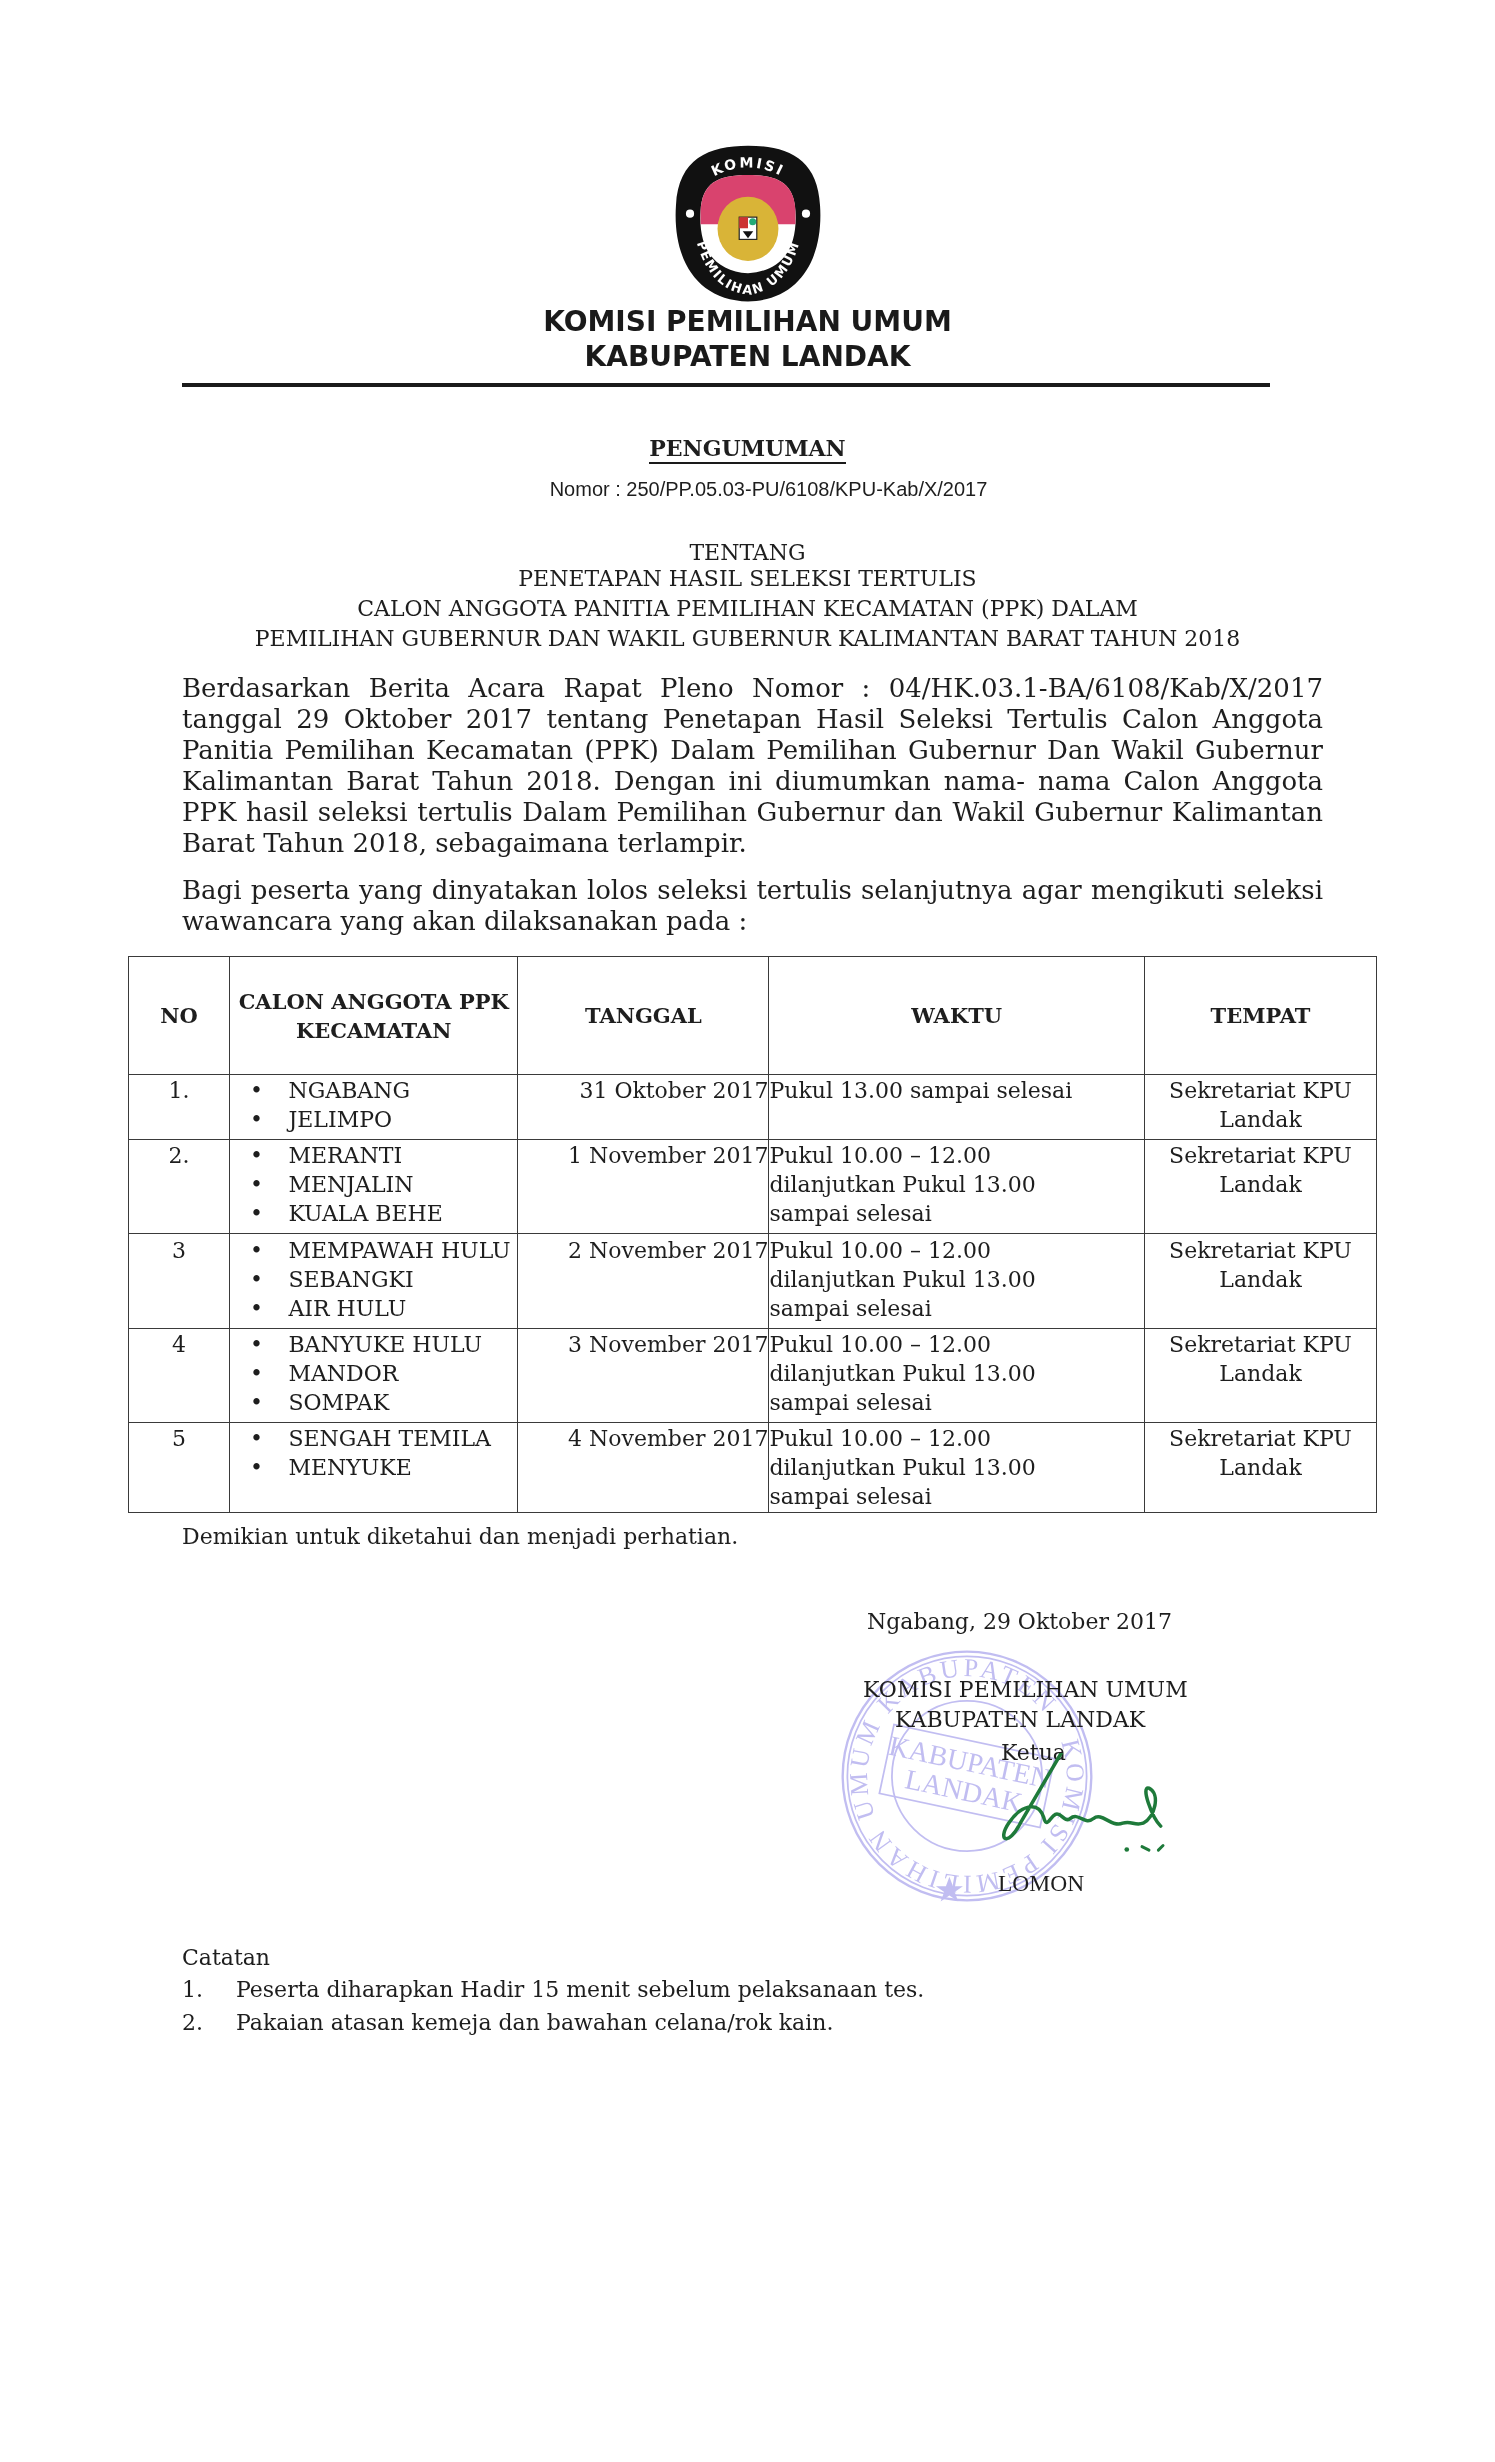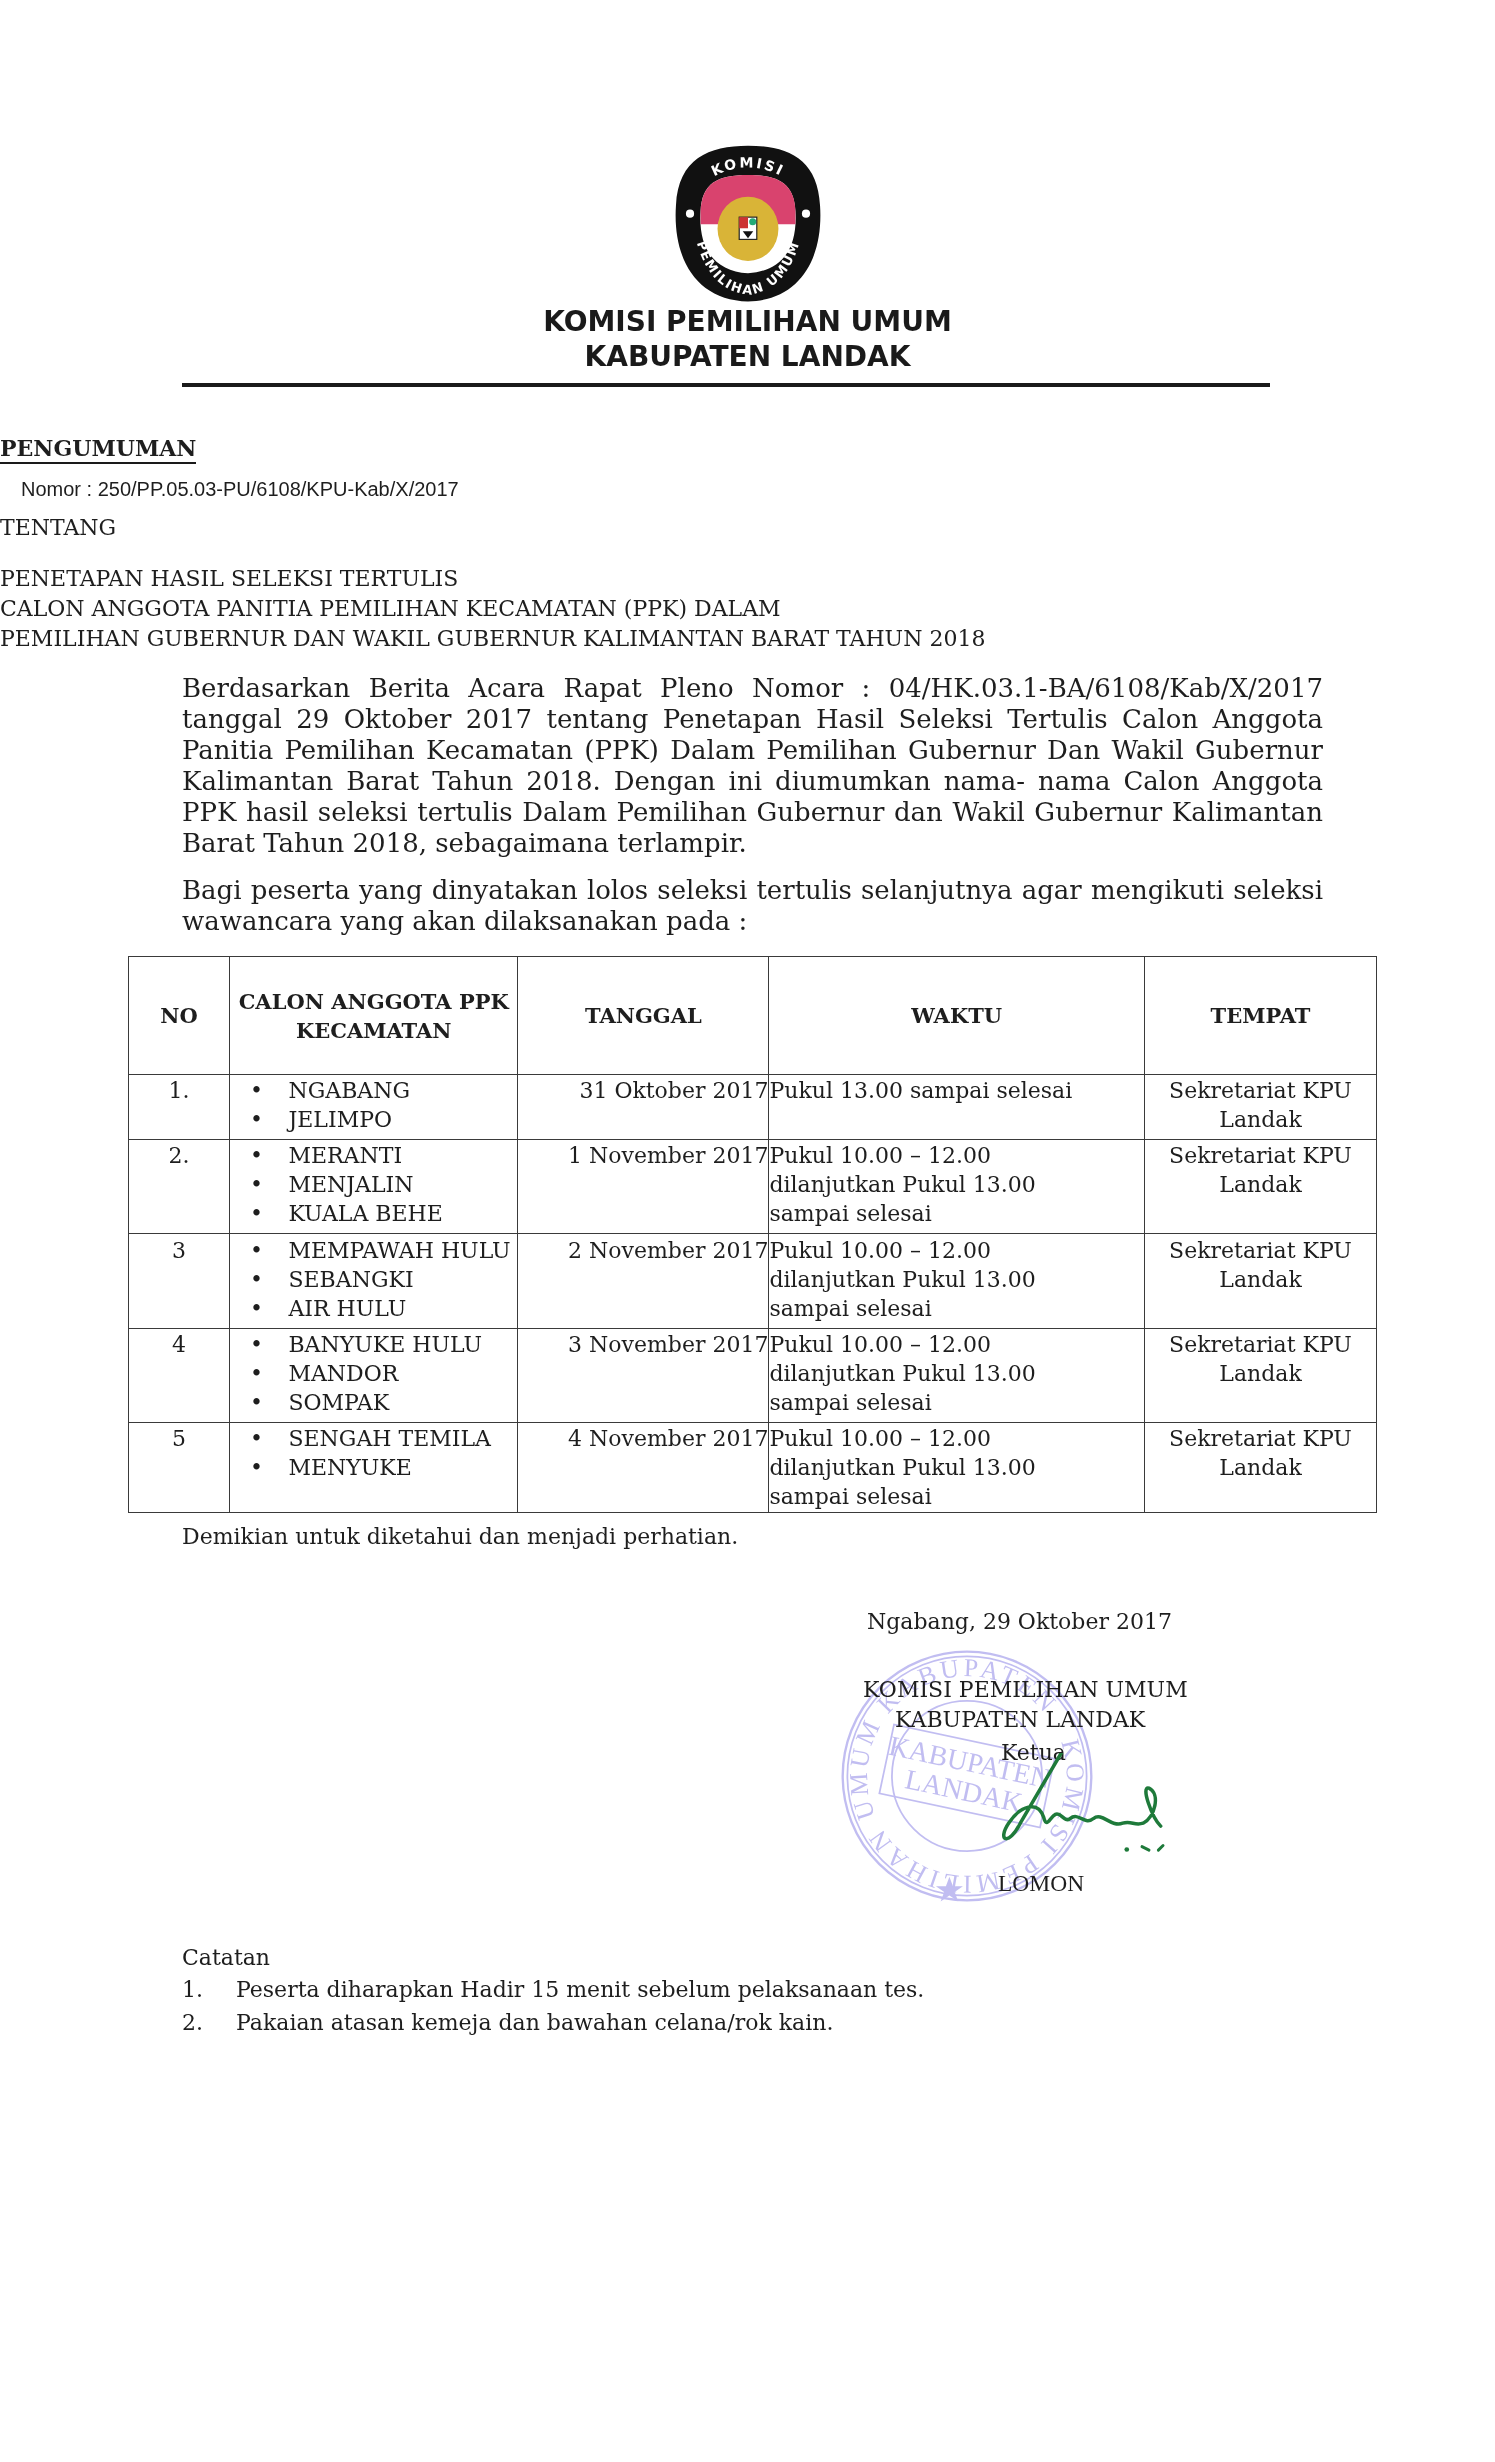--- a/index.html
+++ b/index.html
@@ -13,25 +13,25 @@
     
     #logo { left: 670px; top: 141px; width: 156px; height: 164px; }
 
     
     .lh { left: 0; width: 1495px; text-align: center; font-family: "DejaVu Sans", sans-serif; font-weight: bold; font-size: 28px; letter-spacing: 0px; color: #1a1a1a; }
     #lh1 { top: 305px; }
     #lh2 { top: 340px; }
     #rule { left: 182px; top: 383px; width: 1088px; height: 3.5px; background: #1a1a1a; }
 
     
-    .center { left: 0; width: 1495px; text-align: left; font-size: 22px; font-family: "Liberation Serif", serif; transform: scaleX(1); }
+    .center { left: 0; width: 1495px; text-align: center; font-size: 22px; font-family: "Liberation Serif", serif; transform: scaleX(1); }
     #peng { top: 435px; font-family: "DejaVu Serif", serif; font-weight: bold; font-size: 22px; }
     #peng span { border-bottom: 2.3px solid #1a1a1a; padding-bottom: 1.2px; }
     #nomor { top: 478px; font-family: Liberation Sans, sans-serif; font-size: 20px; margin-left: 21px; }
-    #tentang { top: 515px; font-family: "DejaVu Serif", serif; font-size: 22px; }
+    #tentang { top: 540px; font-family: "DejaVu Serif", serif; font-size: 22px; }
     #t1 { top: 566px; font-family: "DejaVu Serif", serif; font-size: 22px; }
     #t2 { top: 596px; font-family: "DejaVu Serif", serif; font-size: 22px; }
     #t3 { top: 626px; font-family: "DejaVu Serif", serif; font-size: 22px; }
 
     
     .para { left: 182px; width: 1141px; font-family: "DejaVu Serif", serif; font-size: 26px; line-height: 31px; text-align: justify; }
     #p1 { top: 673px; }
     #p2 { top: 875px; }
 
     

